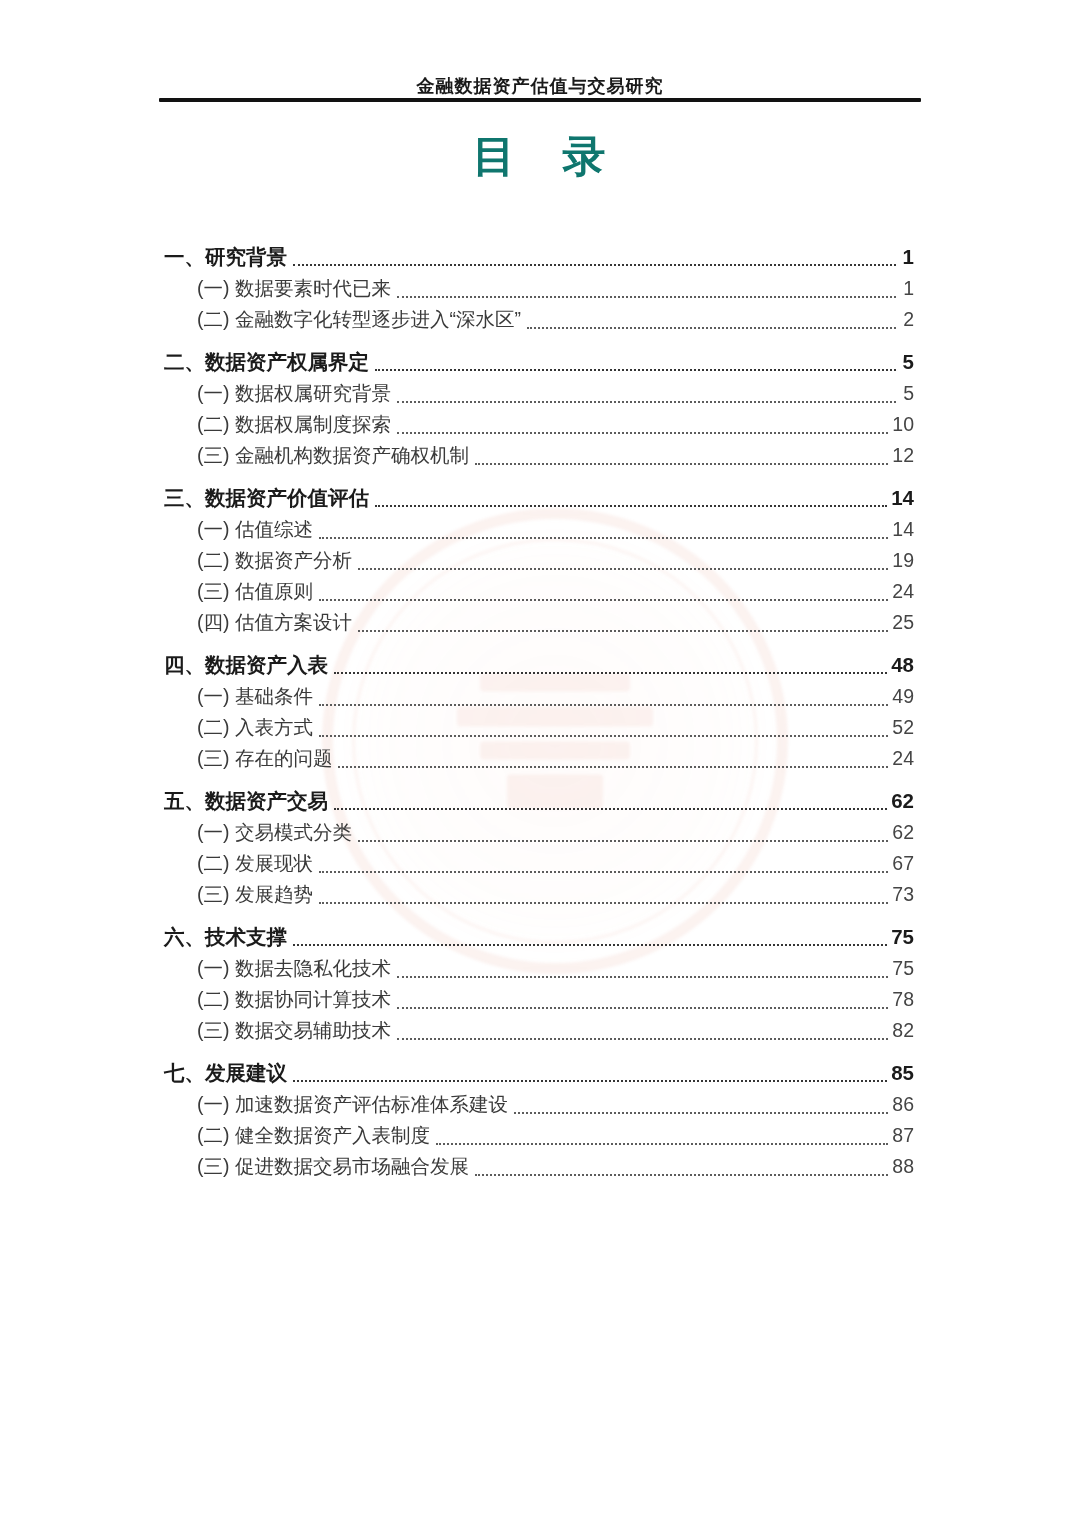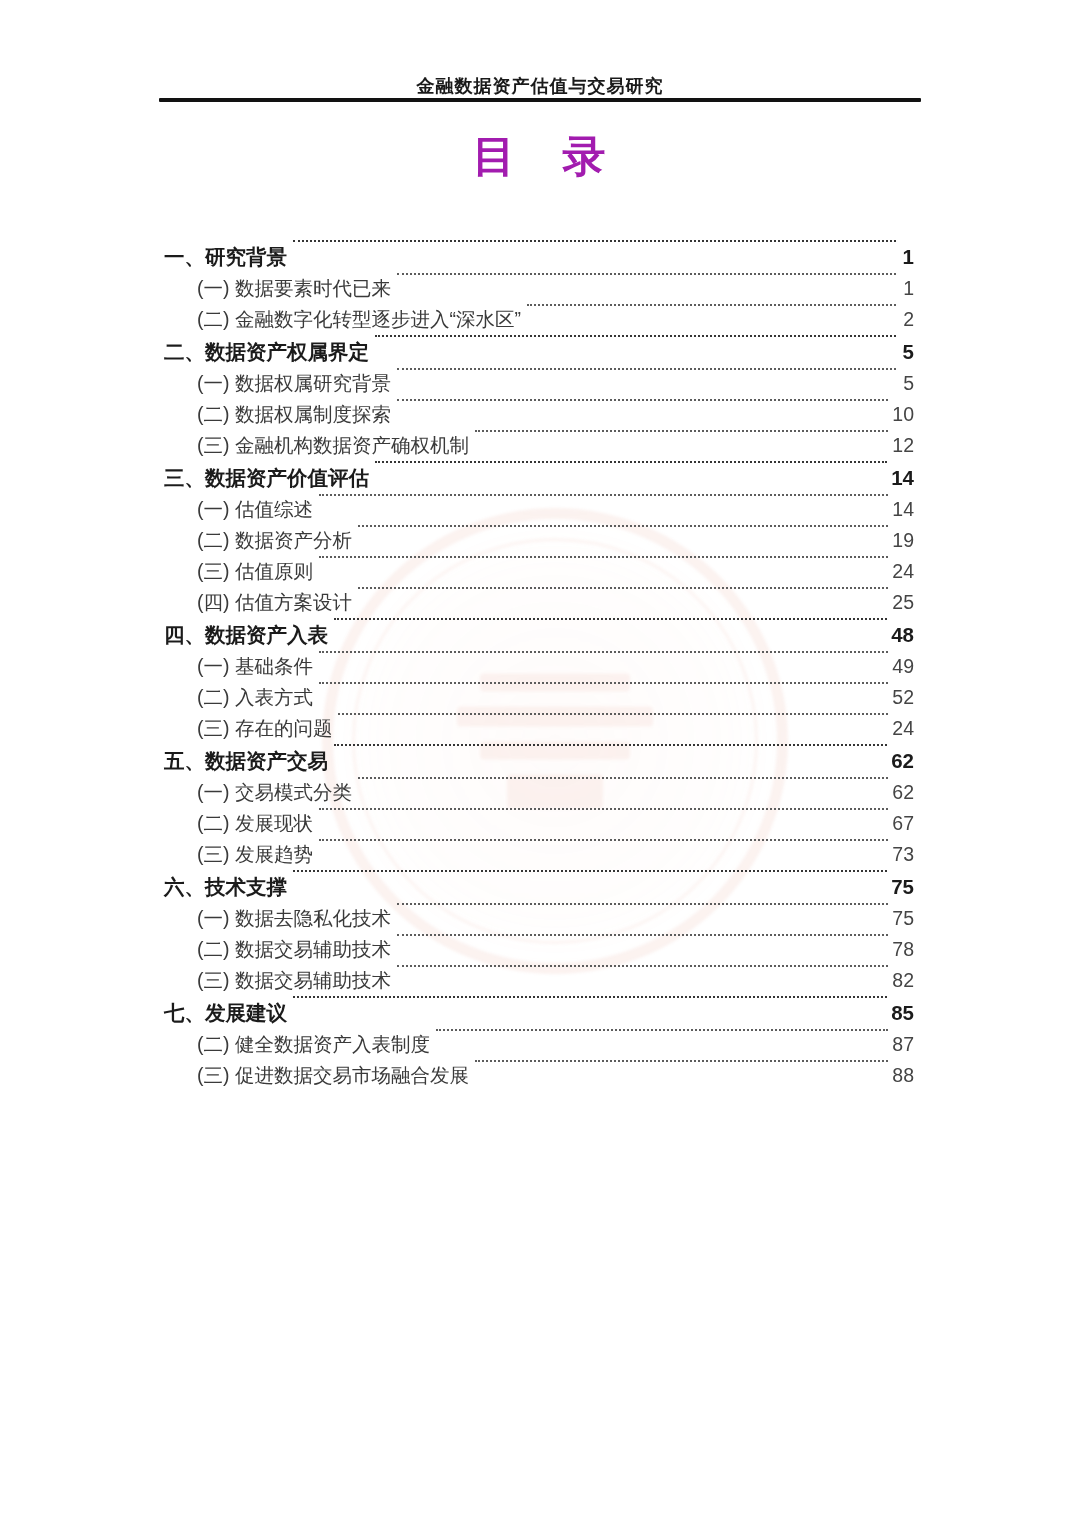--- a/index.html
+++ b/index.html
@@ -21,21 +21,21 @@
   }
   .header-rule{
     position:absolute;top:98px;left:159px;width:762px;height:4px;
     background:#121212;border-radius:1px;
   }
 
   
   .toc-title{
     position:absolute;top:128px;left:0;width:100%;
     margin:0;text-align:center;
-    font-size:43px;font-weight:700;color:#a21caf;
+    font-size:43px;font-weight:700;color:#0f766e;
     letter-spacing:2px;
   }
 
   
   .watermark{
     position:absolute;left:322px;top:508px;width:466px;height:466px;
     opacity:.5;filter:blur(1.6px);
     pointer-events:none;
   }
   .wm-outer{
@@ -54,24 +54,24 @@
   .wm-bar{background:rgba(219,112,84,.16);border-radius:4px;}
   .wm-bar.b1{width:150px;height:18px;}
   .wm-bar.b2{width:196px;height:20px;}
   .wm-bar.b3{width:150px;height:18px;}
   .wm-bar.b4{width:96px;height:34px;}
 
   
   .toc{
     position:absolute;left:164px;top:240px;width:750px;
   }
-  .toc-section{}
+  .toc-section{margin-top:10px;}
   .toc-section:first-child{margin-top:0;}
   .toc-row{
-    display:flex;align-items:flex-start;
+    display:flex;align-items:flex-end;
   }
   .toc-row.head{
     font-size:20.5px;font-weight:700;color:#1b1b1b;
     line-height:33px;
   }
   .toc-row.sub{
     font-size:19.5px;font-weight:400;color:#3a3a3a;
     line-height:31px;
     padding-left:33px;
   }
@@ -230,37 +230,42 @@
           <span class="toc-label">六、技术支撑</span>
           <span class="toc-leader"></span>
           <span class="toc-page">75</span>
         </div>
         <div class="toc-row sub">
           <span class="toc-label">(一) 数据去隐私化技术</span>
           <span class="toc-leader"></span>
           <span class="toc-page">75</span>
         </div>
         <div class="toc-row sub">
-          <span class="toc-label">(二) 数据交易辅助技术</span>
+          <span class="toc-label">(二) 数据协同计算技术</span>
           <span class="toc-leader"></span>
           <span class="toc-page">78</span>
         </div>
         <div class="toc-row sub">
           <span class="toc-label">(三) 数据交易辅助技术</span>
           <span class="toc-leader"></span>
           <span class="toc-page">82</span>
         </div>
       </div>
       <div class="toc-section">
         <div class="toc-row head">
           <span class="toc-label">七、发展建议</span>
           <span class="toc-leader"></span>
           <span class="toc-page">85</span>
         </div>
         <div class="toc-row sub">
+          <span class="toc-label">(一) 加速数据资产评估标准体系建设</span>
+          <span class="toc-leader"></span>
+          <span class="toc-page">86</span>
+        </div>
+        <div class="toc-row sub">
           <span class="toc-label">(二) 健全数据资产入表制度</span>
           <span class="toc-leader"></span>
           <span class="toc-page">87</span>
         </div>
         <div class="toc-row sub">
           <span class="toc-label">(三) 促进数据交易市场融合发展</span>
           <span class="toc-leader"></span>
           <span class="toc-page">88</span>
         </div>
       </div>

